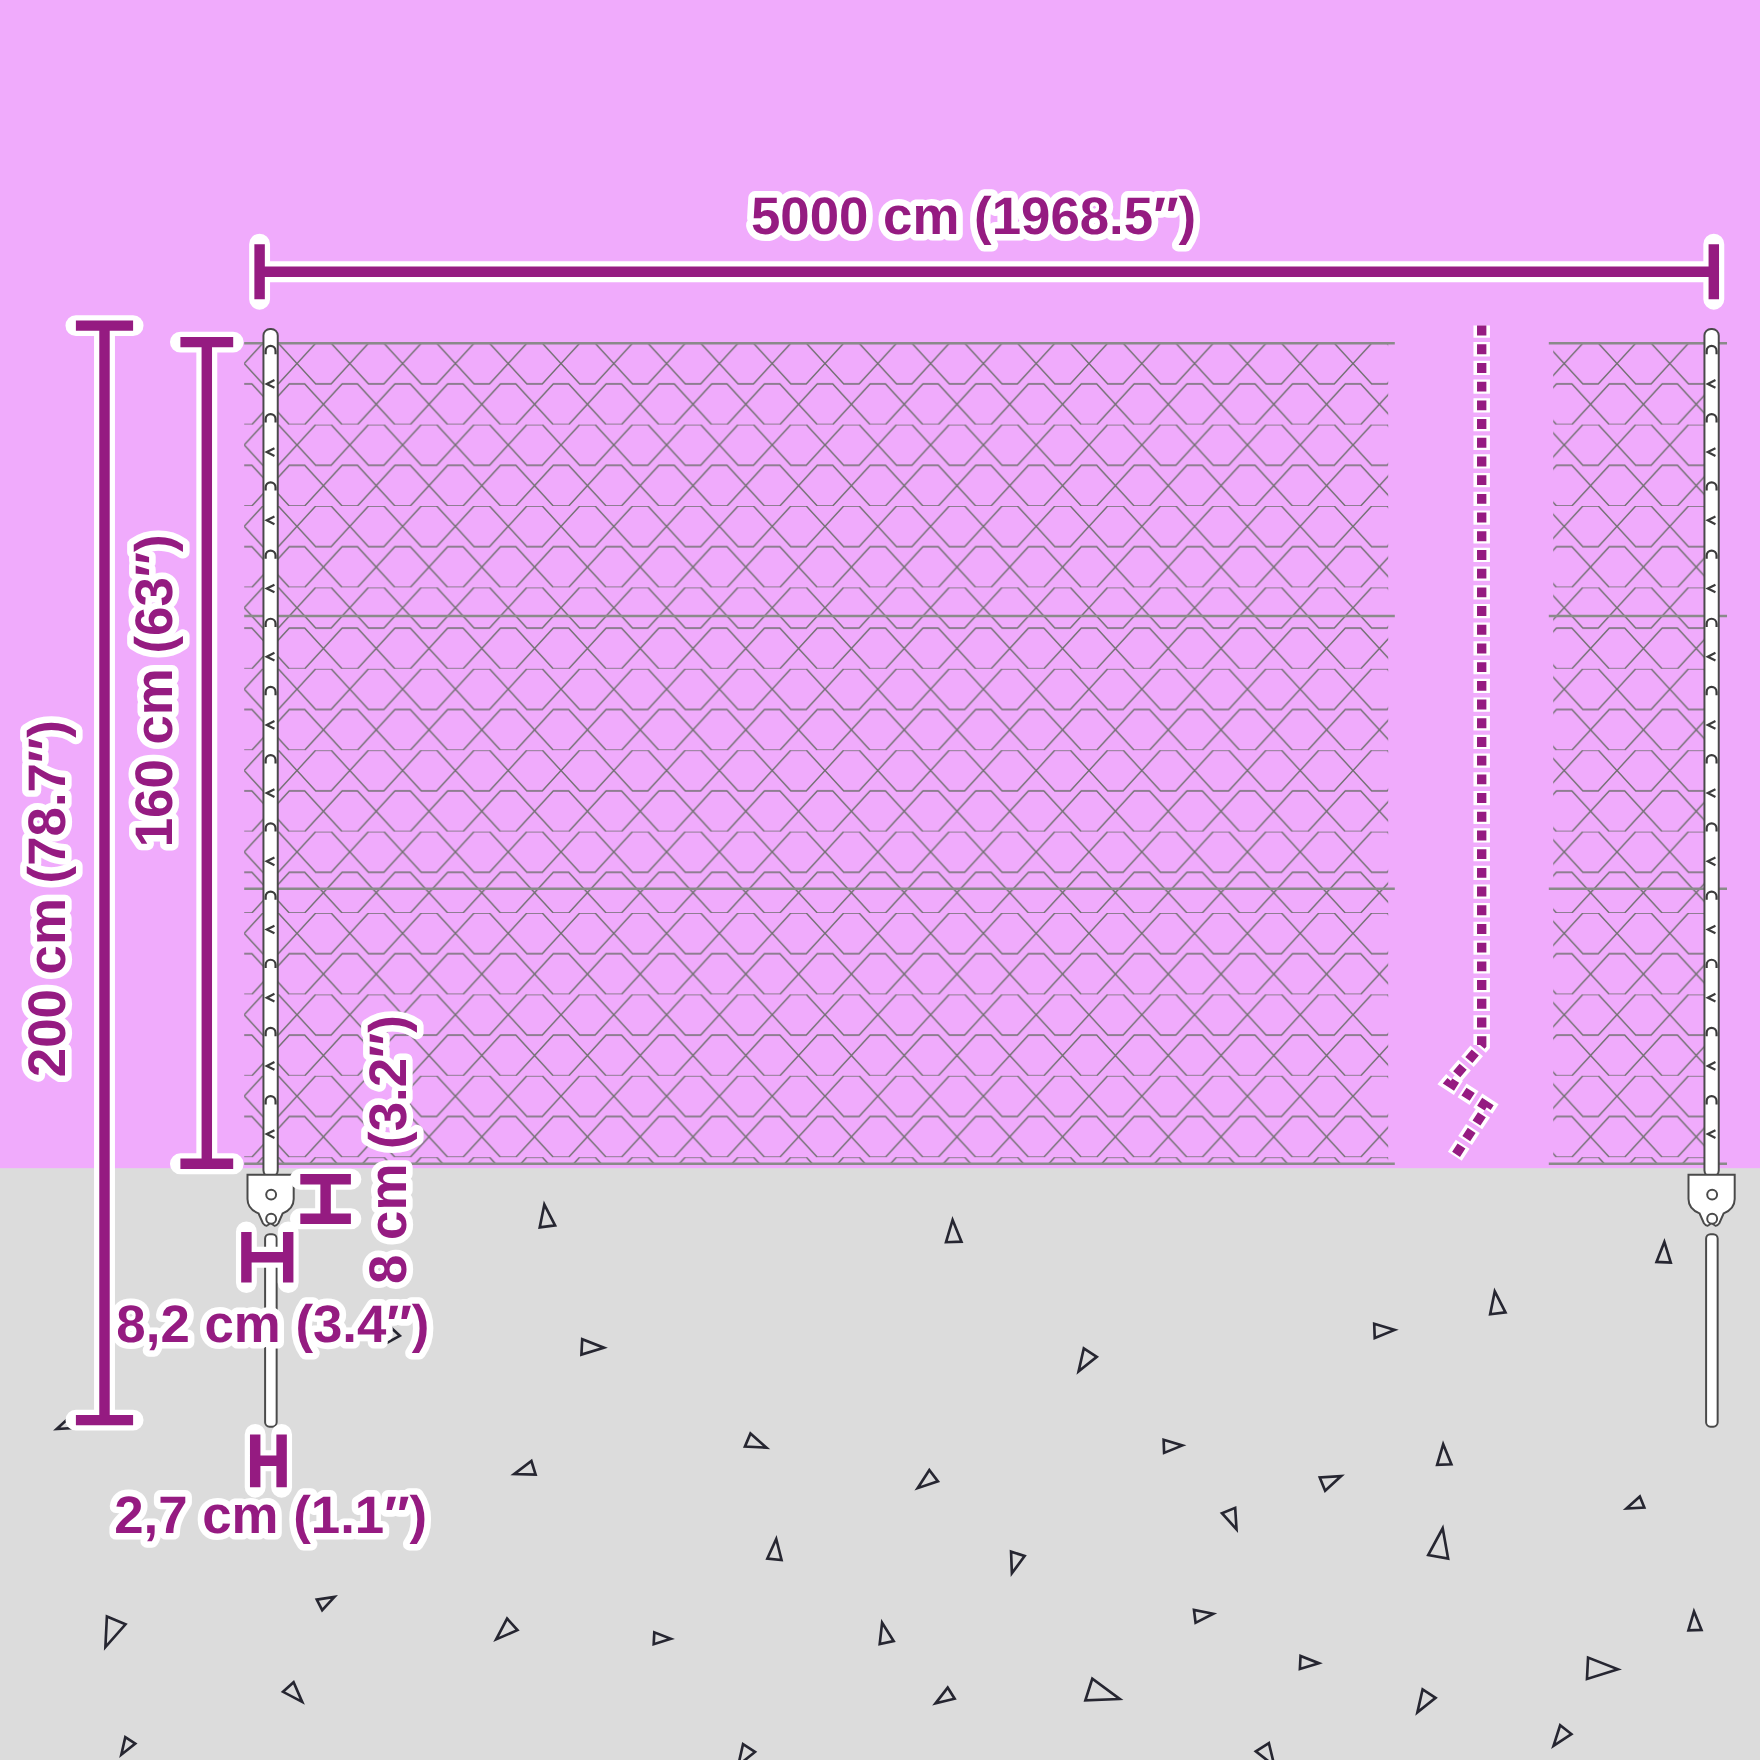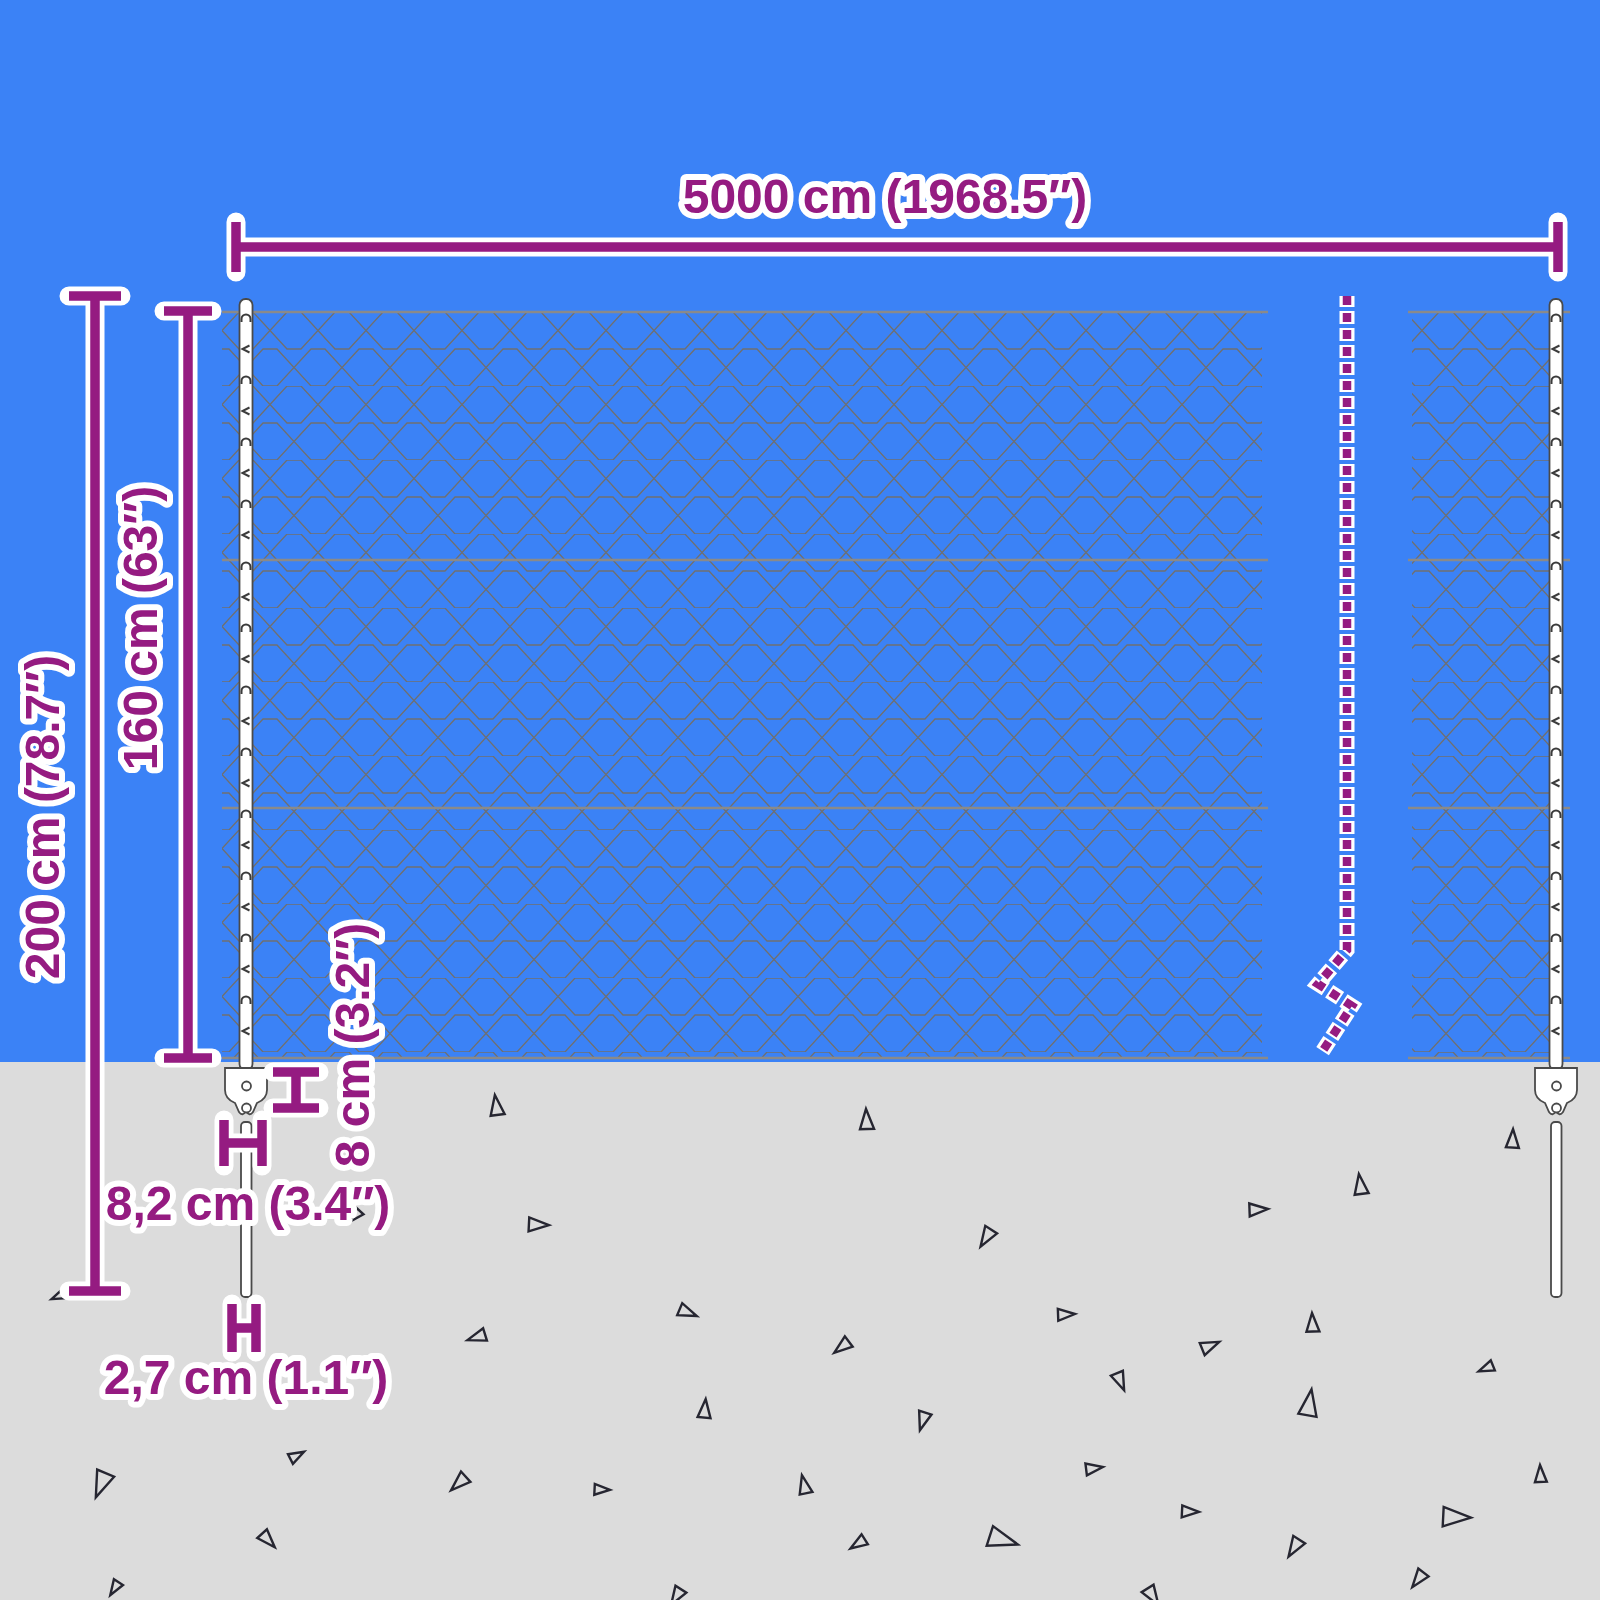--- a/index.html
+++ b/index.html
@@ -1,16 +1,16 @@
 <!DOCTYPE html>
 <html><head>
 <meta charset="utf-8">
 <style>
   html,body{margin:0;padding:0;background:#fff;}
-  .stage{width:1600px;height:1600px;position:relative;background:#3b82f6;overflow:hidden;}
+  .stage{width:1600px;height:1600px;position:relative;background:#f0abfc;overflow:hidden;}
   svg{display:block;}
   .mesh-cell{stroke:#6f6f6f;stroke-width:1.3;fill:none;}
   .wire{stroke:#8a8a8a;stroke-width:2.4;fill:none;}
   .post-shape{fill:#ffffff;stroke:#4a4a4a;stroke-width:1.8;}
   .plate-hole{fill:#ffffff;stroke:#4a4a4a;stroke-width:1.8;}
   .dim-halo{stroke:#ffffff;stroke-width:19;fill:none;stroke-linecap:round;stroke-linejoin:round;}
   .dim-line{stroke:#951b81;stroke-width:9.5;fill:none;stroke-linecap:butt;}
   .dash-halo{stroke:#ffffff;stroke-width:15;fill:none;stroke-dasharray:13 4;stroke-dashoffset:2;}
   .dash-line{stroke:#951b81;stroke-width:8.5;fill:none;stroke-dasharray:9 8;}
   .dim-label{font:700 48px "Liberation Sans","DejaVu Sans",sans-serif;fill:#951b81;

